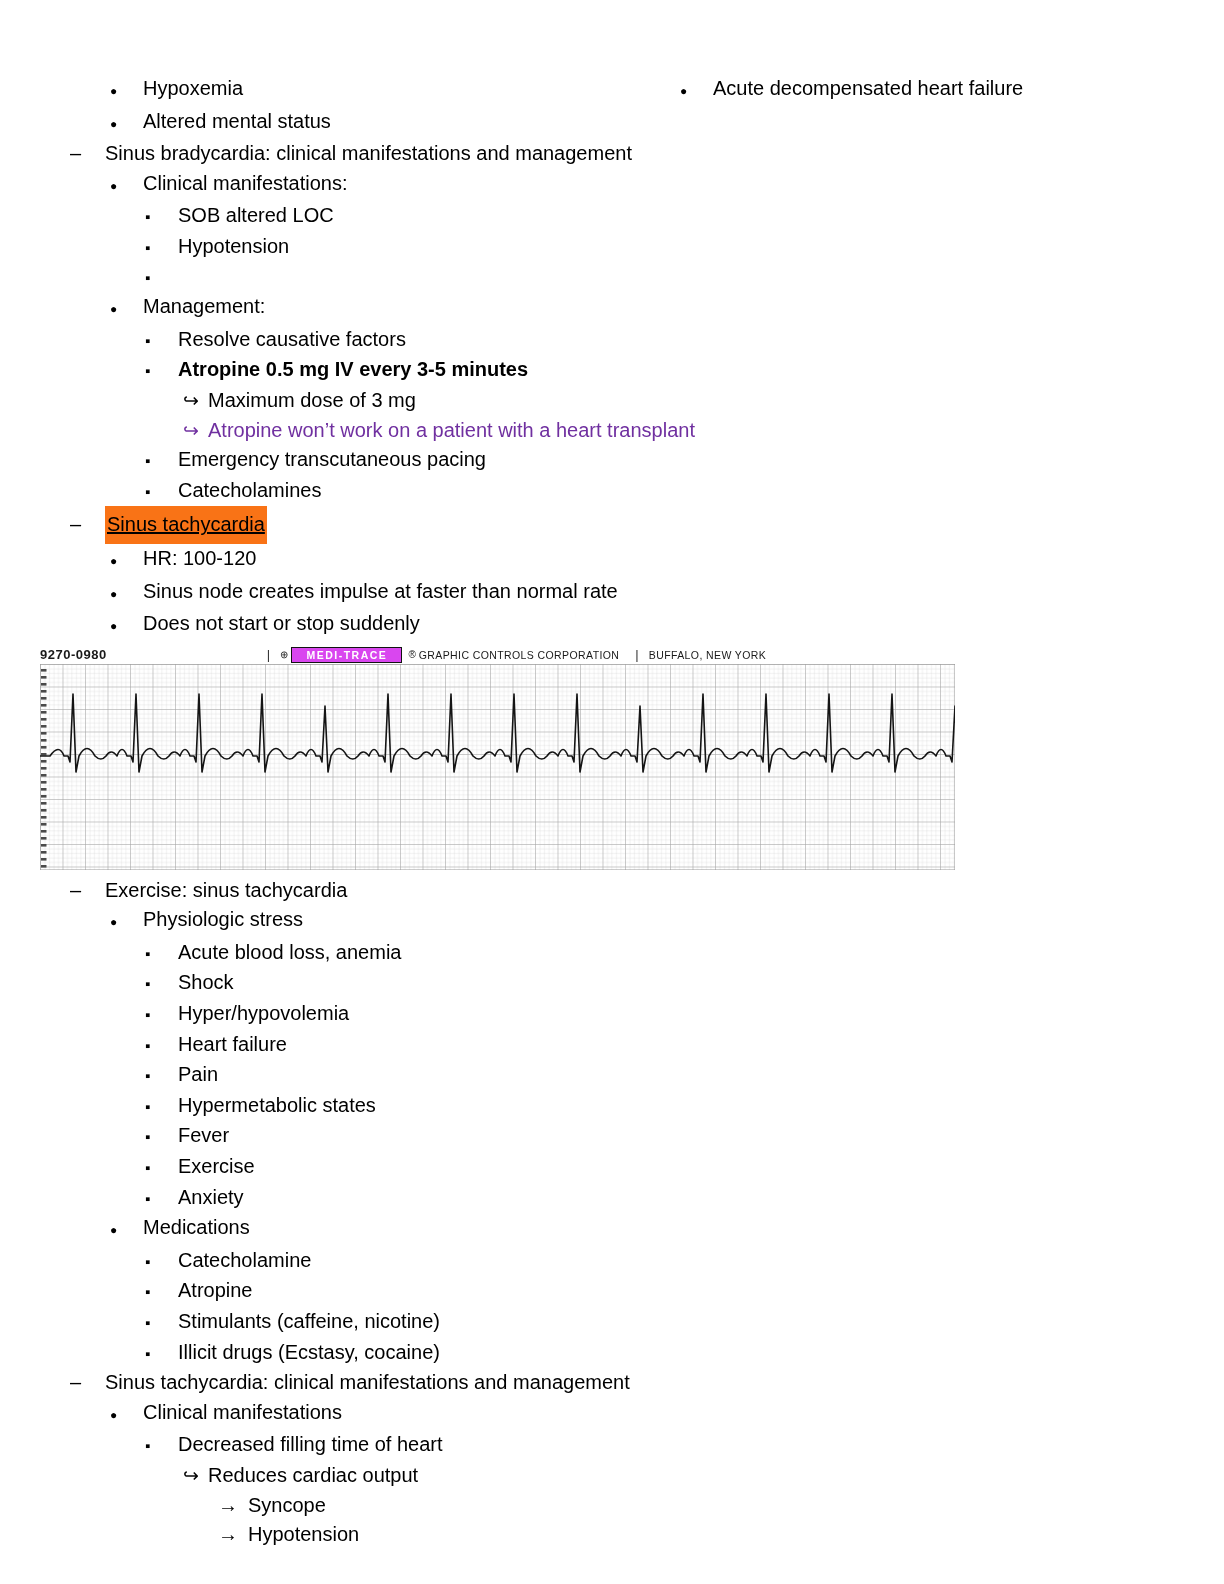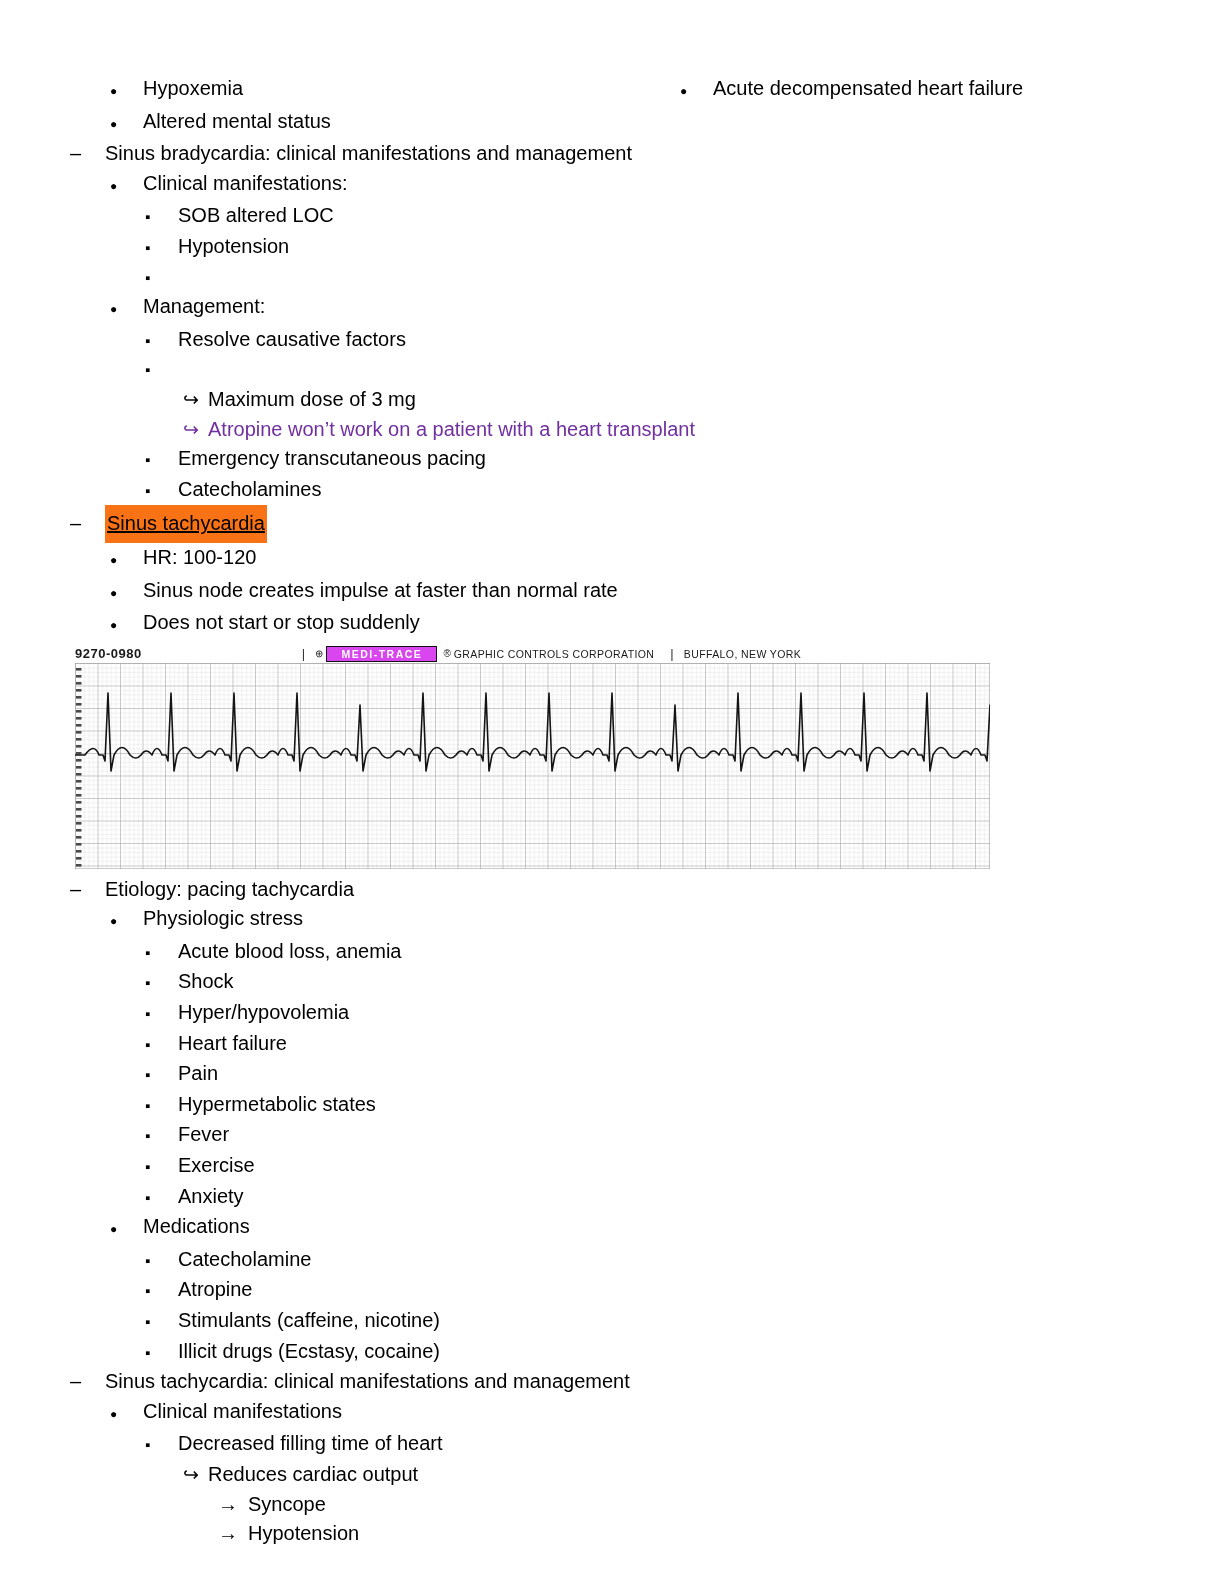--- a/index.html
+++ b/index.html
@@ -39,21 +39,21 @@
 
   .float-item {
     position:absolute;
     left:680px; top:74px;
     display:flex; align-items:baseline;
     font-size:20px; line-height:29.6px;
   }
   .float-item .marker { width:33px; }
 
   
-  .ekg { margin:4px 0 6px 75px; width:1004px; }
+  .ekg { margin:4px 0 6px 40px; width:1004px; }
   .ekg-header {
     display:flex; align-items:center;
     height:18px; font-size:11px; color:#1a1a1a;
     white-space:nowrap;
   }
   .ekg-cat  { font-weight:bold; font-size:13px; letter-spacing:.5px; }
   .ekg-sep  { font-size:13px; color:#333; }
   .ekg-sep.s1 { margin-left:160px; }
   .ekg-sep.s2 { margin-left:16px; }
   .ekg-plus { margin-left:10px; font-size:10px; }
@@ -109,20 +109,21 @@
       <div class="row lvl1">
         <span class="marker m-dot">●</span>
         <span class="txt">Management:</span>
       </div>
       <div class="row lvl2">
         <span class="marker m-square">▪</span>
         <span class="txt">Resolve causative factors</span>
       </div>
       <div class="row lvl2">
         <span class="marker m-square">▪</span>
+        <span class="txt bold">Atropine 0.5 mg IV every 3-5 minutes</span>
       </div>
       <div class="row lvl3">
         <span class="marker m-arrow">↪</span>
         <span class="txt">Maximum dose of 3 mg</span>
       </div>
       <div class="row lvl3">
         <span class="marker m-arrow purple">↪</span>
         <span class="txt purple">Atropine won’t work on a patient with a heart transplant</span>
       </div>
       <div class="row lvl2">
@@ -205,21 +206,21 @@
           <rect x="1" y="194" width="5.5" height="2.6" fill="#4a4a4a"></rect>
           <rect x="1" y="201" width="5.5" height="2.6" fill="#4a4a4a"></rect>
         </g>
       <path id="ekg-wave" fill="none" stroke="#141414" stroke-width="1.6" stroke-linejoin="round" stroke-linecap="round" d="M0 92 L10 92 Q19 79 24 92 L28 92 L30 98 L33 30 L36 108 L39 92 Q47 77 55 92 Q61 98 66 92 Q71 84 77 92 Q82 79 87 92 L91 92 L93 98 L96 30 L99 108 L102 92 Q110 77 118 92 Q124 98 129 92 Q134 84 140 92 Q145 79 150 92 L154 92 L156 98 L159 30 L162 108 L165 92 Q173 77 181 92 Q187 98 192 92 Q197 84 203 92 Q208 79 213 92 L217 92 L219 98 L222 30 L225 108 L228 92 Q236 77 244 92 Q250 98 255 92 Q260 84 266 92 Q271 79 276 92 L280 92 L282 98 L285 42 L288 108 L291 92 Q299 77 307 92 Q313 98 318 92 Q323 84 329 92 Q334 79 339 92 L343 92 L345 98 L348 30 L351 108 L354 92 Q362 77 370 92 Q376 98 381 92 Q386 84 392 92 Q397 79 402 92 L406 92 L408 98 L411 30 L414 108 L417 92 Q425 77 433 92 Q439 98 444 92 Q449 84 455 92 Q460 79 465 92 L469 92 L471 98 L474 30 L477 108 L480 92 Q488 77 496 92 Q502 98 507 92 Q512 84 518 92 Q523 79 528 92 L532 92 L534 98 L537 30 L540 108 L543 92 Q551 77 559 92 Q565 98 570 92 Q575 84 581 92 Q586 79 591 92 L595 92 L597 98 L600 42 L603 108 L606 92 Q614 77 622 92 Q628 98 633 92 Q638 84 644 92 Q649 79 654 92 L658 92 L660 98 L663 30 L666 108 L669 92 Q677 77 685 92 Q691 98 696 92 Q701 84 707 92 Q712 79 717 92 L721 92 L723 98 L726 30 L729 108 L732 92 Q740 77 748 92 Q754 98 759 92 Q764 84 770 92 Q775 79 780 92 L784 92 L786 98 L789 30 L792 108 L795 92 Q803 77 811 92 Q817 98 822 92 Q827 84 833 92 Q838 79 843 92 L847 92 L849 98 L852 30 L855 108 L858 92 Q866 77 874 92 Q880 98 885 92 Q890 84 896 92 Q901 79 906 92 L910 92 L912 98 L915 42 L918 108 L921 92 Q929 77 937 92 Q943 98 948 92 Q953 84 959 92"></path>
     </svg>
   </div>
 
   <div id="list-b">
       <div class="row lvl0">
         <span class="marker m-dash">–</span>
-        <span class="txt">Etiology: pacing tachycardia</span>
+        <span class="txt">Exercise: sinus tachycardia</span>
       </div>
       <div class="row lvl1">
         <span class="marker m-dot">●</span>
         <span class="txt">Physiologic stress</span>
       </div>
       <div class="row lvl2">
         <span class="marker m-square">▪</span>
         <span class="txt">Acute blood loss, anemia</span>
       </div>
       <div class="row lvl2">

